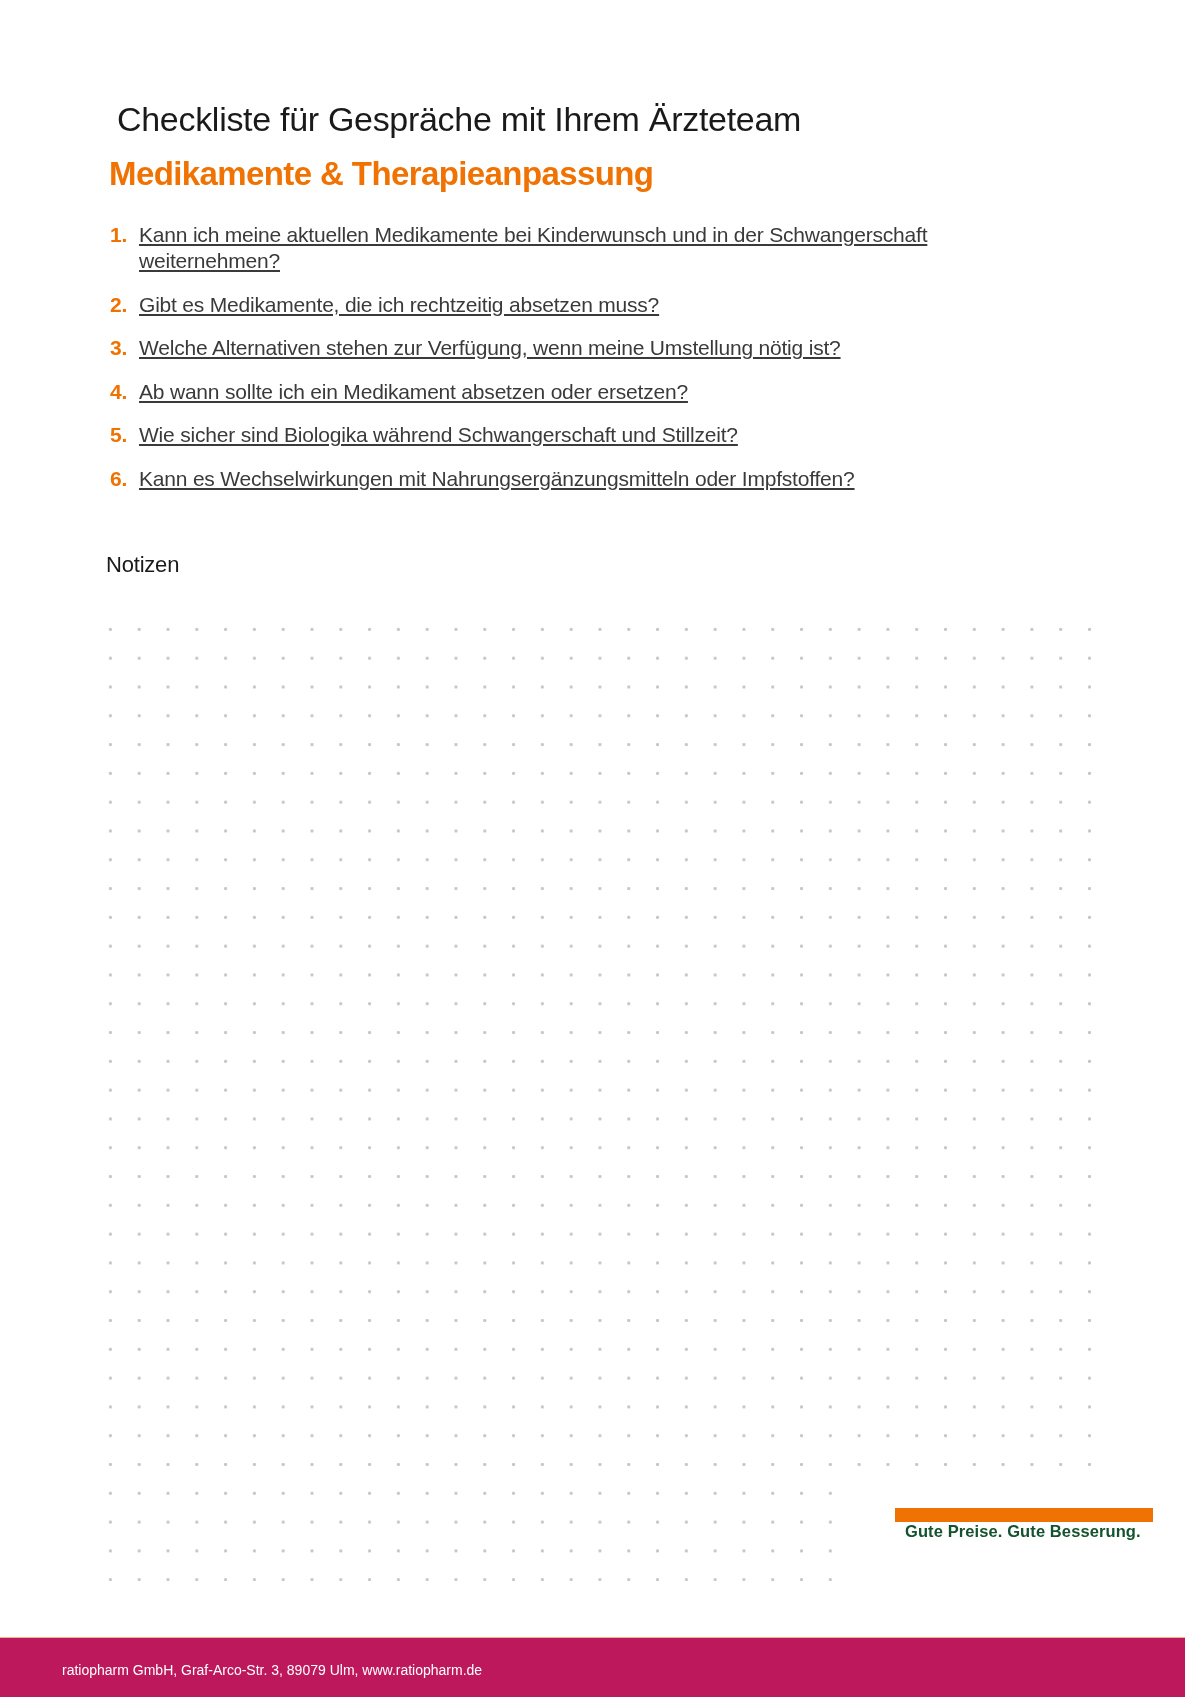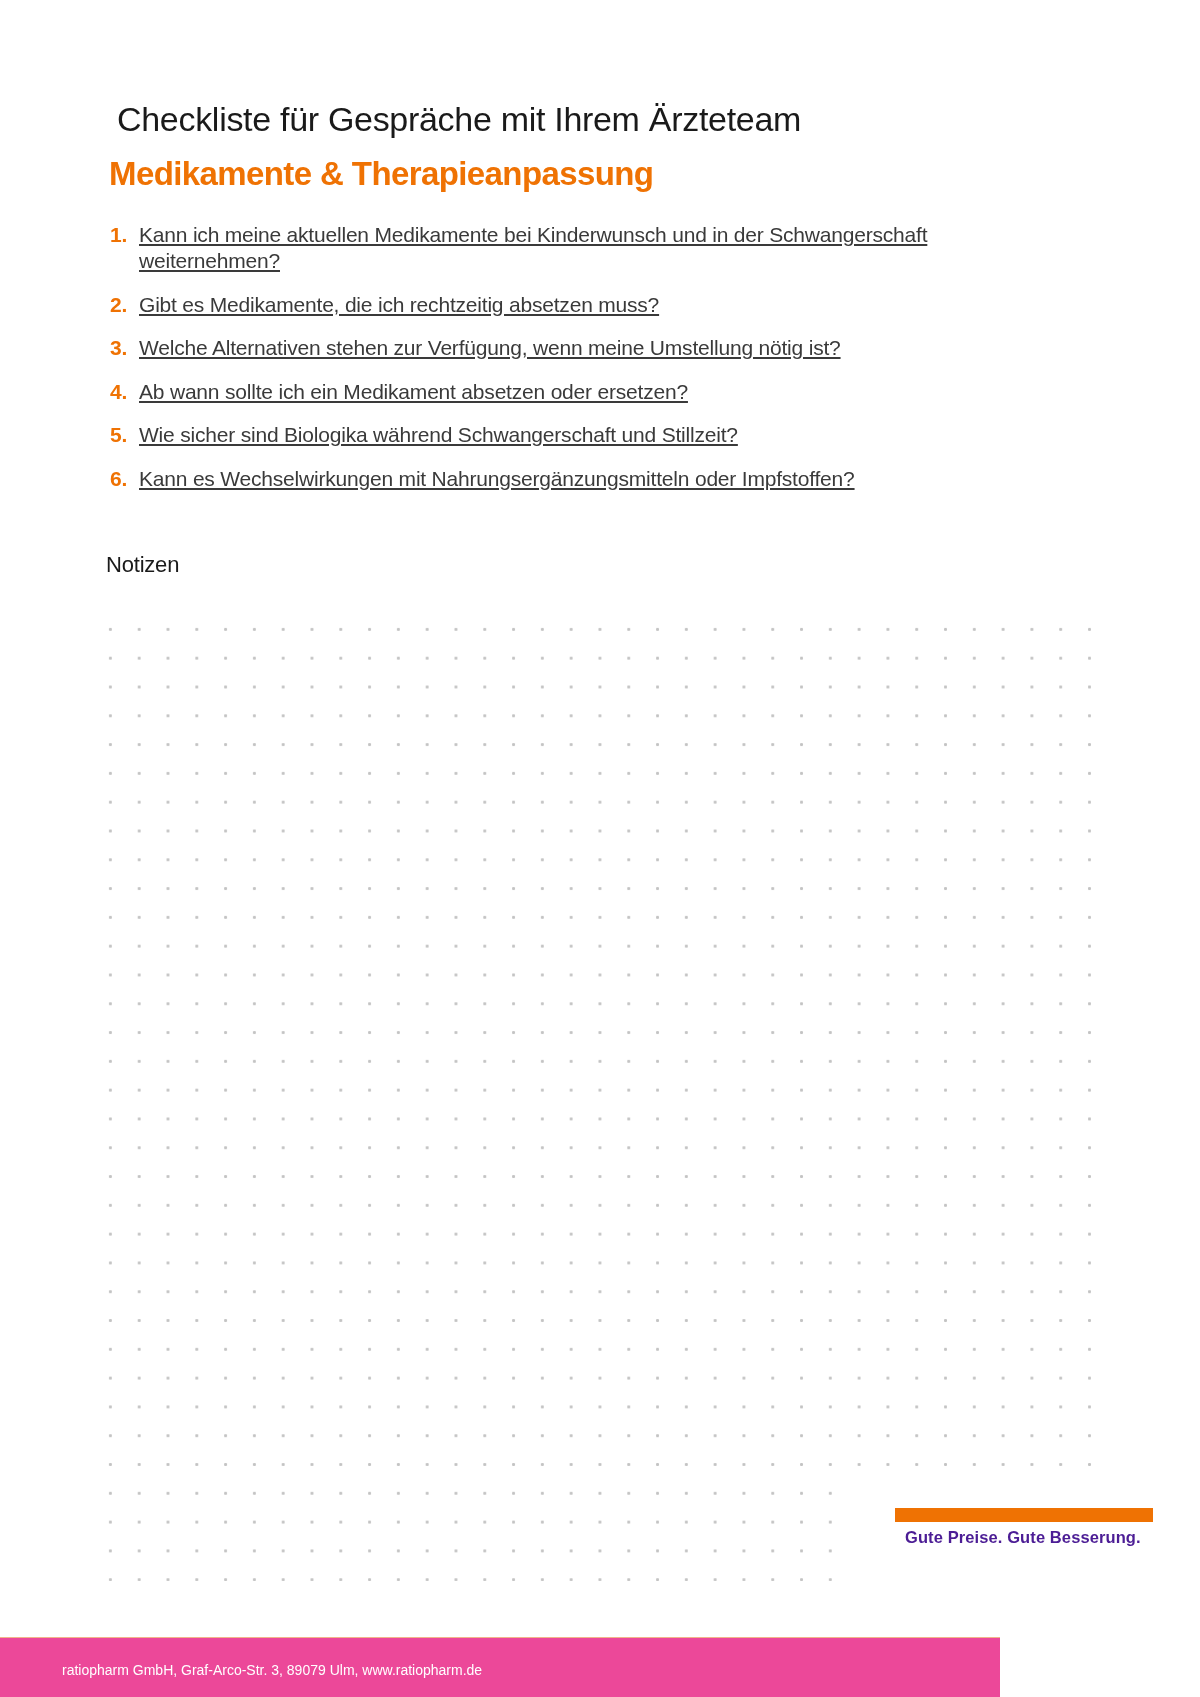--- a/index.html
+++ b/index.html
@@ -55,27 +55,27 @@
     }
     .logo-bar {
       height: 7px; background: #ef7203; width: 258px;
     }
     .logo-word {
       font-size: 47px; font-weight: 700; color: #111111;
       line-height: 48px; letter-spacing: -0.5px;
       padding-left: 8px; margin: 2px 0 1px;
     }
     .logo-tagline {
-      font-size: 16.5px; font-weight: 700; color: #4c1d95;
-      margin-top: 6px; padding-left: 10px; white-space: nowrap;
+      font-size: 16.5px; font-weight: 700; color: #14532d;
+      padding-left: 10px; white-space: nowrap;
       letter-spacing: 0.1px;
     }
     .footer {
-      position: absolute; left: 0; top: 1637px; width: 1000px; height: 60px;
-      background: #ec4899;
+      position: absolute; left: 0; top: 1637px; width: 1185px; height: 60px;
+      background: #be185d;
       border-top: 1px solid #f1b48a;
     }
     .footer-text {
       position: absolute; left: 62px; top: 24px;
       font-size: 14px; color: #ffffff; white-space: nowrap;
     }
   </style>
 </head>
 <body>
 

